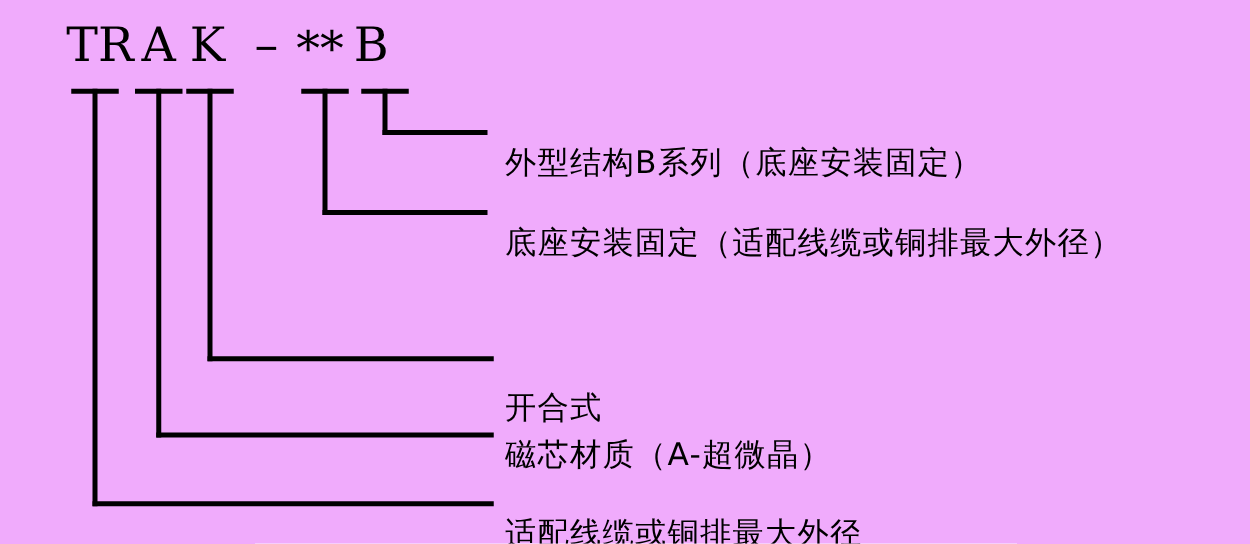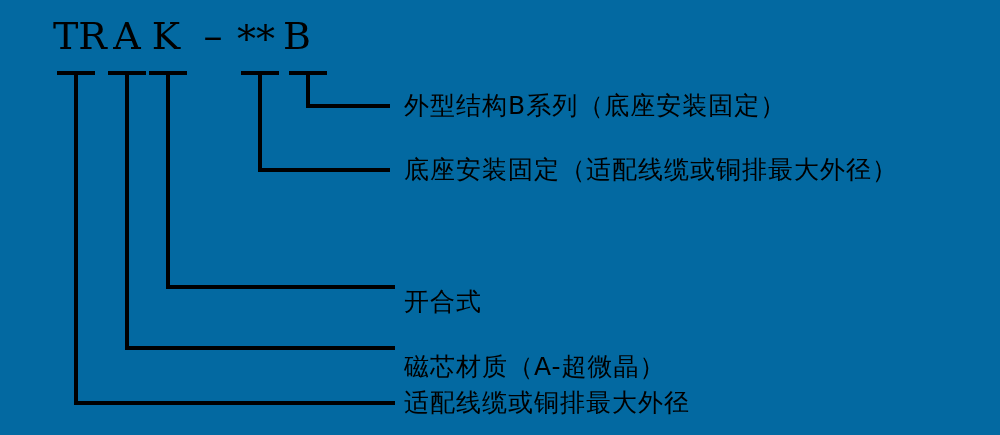--- a/index.html
+++ b/index.html
@@ -4,21 +4,21 @@
 <style>
   html, body {
     margin: 0;
     padding: 0;
     background: #ffffff;
   }
   .canvas {
     position: relative;
     width: 1000px;
     height: 435px;
-    background: #0369a1;
+    background: #f0abfc;
     overflow: hidden;
     font-family: "DejaVu Sans", sans-serif;
   }
   
   .seg {
     position: absolute;
     top: 14px;
     transform: translateX(-50%);
     font-family: "DejaVu Serif", "Liberation Serif", serif;
     font-size: 38px;
@@ -36,20 +36,21 @@
   }
   
   .branch-label {
     position: absolute;
     left: 404px;
     font-size: 25px;
     line-height: 28px;
     color: #000000;
     white-space: nowrap;
     letter-spacing: 1px;
+    margin-top: 24px;
   }
 </style>
 </head>
 <body>
 
 <div class="canvas">
 
   <div>
     <span class="seg" style="left:80px">TR</span>
     <span class="seg" style="left:127px">A</span>
@@ -77,21 +78,21 @@
     <div class="line" style="left:149px;top:71px;width:38px;height:4px"></div>
     <div class="line" style="left:166px;top:71px;width:4px;height:218px"></div>
     <div class="line" style="left:166px;top:285px;width:229px;height:4px"></div>
     <div class="branch-label" style="top:288px">开合式</div>
   </div>
 
   <div>
     <div class="line" style="left:108px;top:71px;width:38px;height:4px"></div>
     <div class="line" style="left:125px;top:71px;width:4px;height:279px"></div>
     <div class="line" style="left:125px;top:346px;width:270px;height:4px"></div>
-    <div class="branch-label" style="top:353px">磁芯材质（A-超微晶）</div>
+    <div class="branch-label" style="top:326px">磁芯材质（A-超微晶）</div>
   </div>
 
   <div>
     <div class="line" style="left:57px;top:71px;width:38px;height:4px"></div>
     <div class="line" style="left:74px;top:71px;width:4px;height:334px"></div>
     <div class="line" style="left:74px;top:401px;width:321px;height:4px"></div>
     <div class="branch-label" style="top:389px">适配线缆或铜排最大外径</div>
   </div>
 
 </div>

